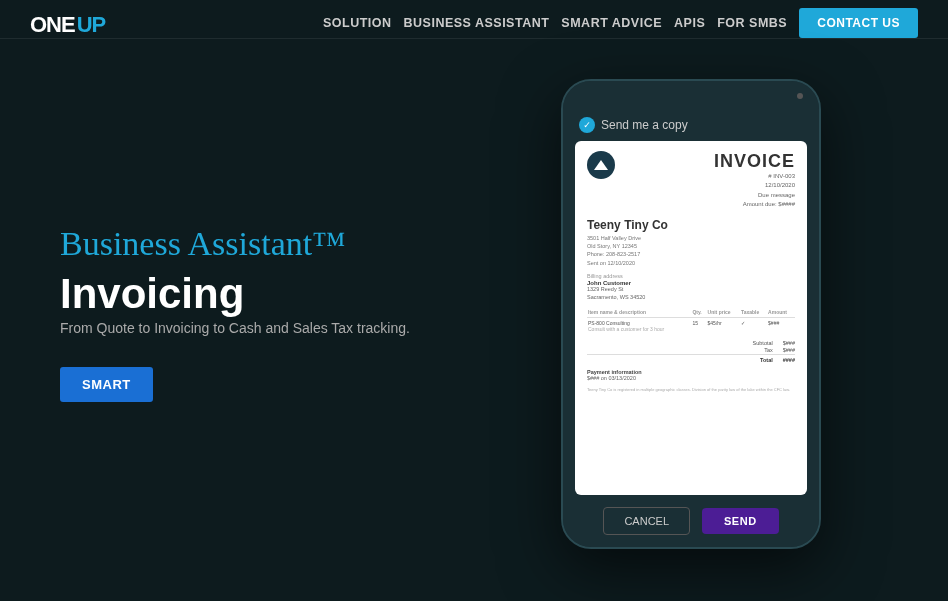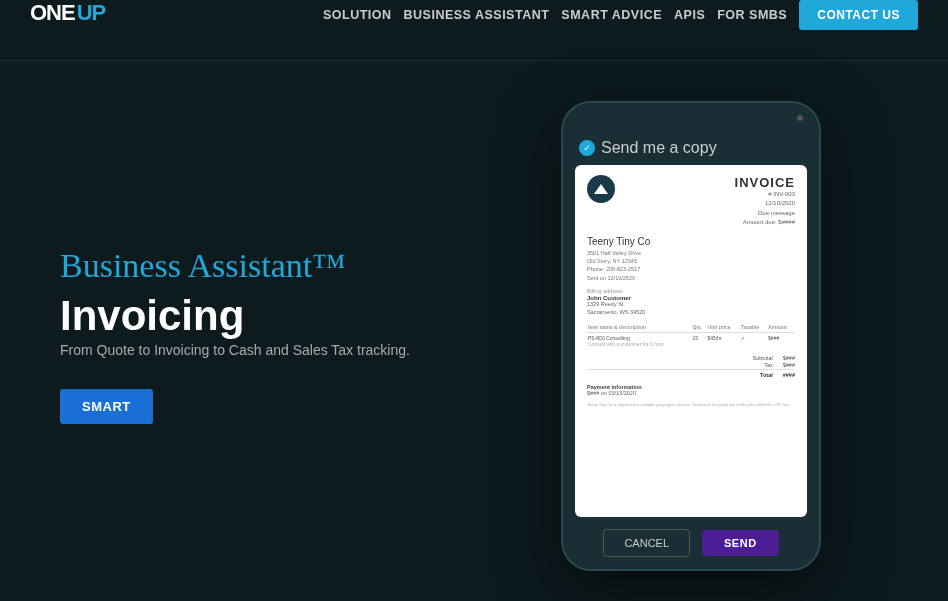--- a/index.html
+++ b/index.html
@@ -9,24 +9,24 @@
       height: 601px;
       background-color: #0d1b1e;
       font-family: Arial, sans-serif;
       overflow: hidden;
       color: #fff;
     }
 
     
     .header {
       display: flex;
-      align-items: flex-start;
+      align-items: flex-end;
       justify-content: space-between;
       padding: 0 30px;
-      height: 61px;
+      height: 39px;
       background-color: #0d1b1e;
       border-bottom: 1px solid rgba(255,255,255,0.08);
     }
 
     .logo {
       display: flex;
       align-items: center;
       gap: 2px;
     }
     .logo-one {
@@ -164,21 +164,21 @@
       height: 16px;
       border-radius: 50%;
       background-color: #1fa8d9;
       display: flex;
       align-items: center;
       justify-content: center;
       font-size: 9px;
       color: #fff;
     }
     .send-copy-text {
-      font-size: 16px;
+      font-size: 12px;
       color: #ccc;
     }
 
     
     .invoice-card {
       margin: 0 12px;
       background: #fff;
       border-radius: 6px;
       flex: 1;
       overflow: hidden;
@@ -207,34 +207,34 @@
       height: 0;
       border-left: 7px solid transparent;
       border-right: 7px solid transparent;
       border-bottom: 10px solid #fff;
     }
 
     .invoice-title-block {
       text-align: right;
     }
     .invoice-word {
-      font-size: 13px;
+      font-size: 18px;
       font-weight: 700;
       color: #333;
       letter-spacing: 1px;
     }
     .invoice-meta {
       font-size: 6px;
       color: #666;
       line-height: 1.6;
     }
 
     .company-name {
-      font-size: 10px;
-      font-weight: 400;
+      font-size: 12px;
+      font-weight: 700;
       color: #333;
       margin-bottom: 2px;
     }
     .company-details {
       font-size: 5.5px;
       color: #777;
       line-height: 1.5;
     }
 
     .billing-section {

